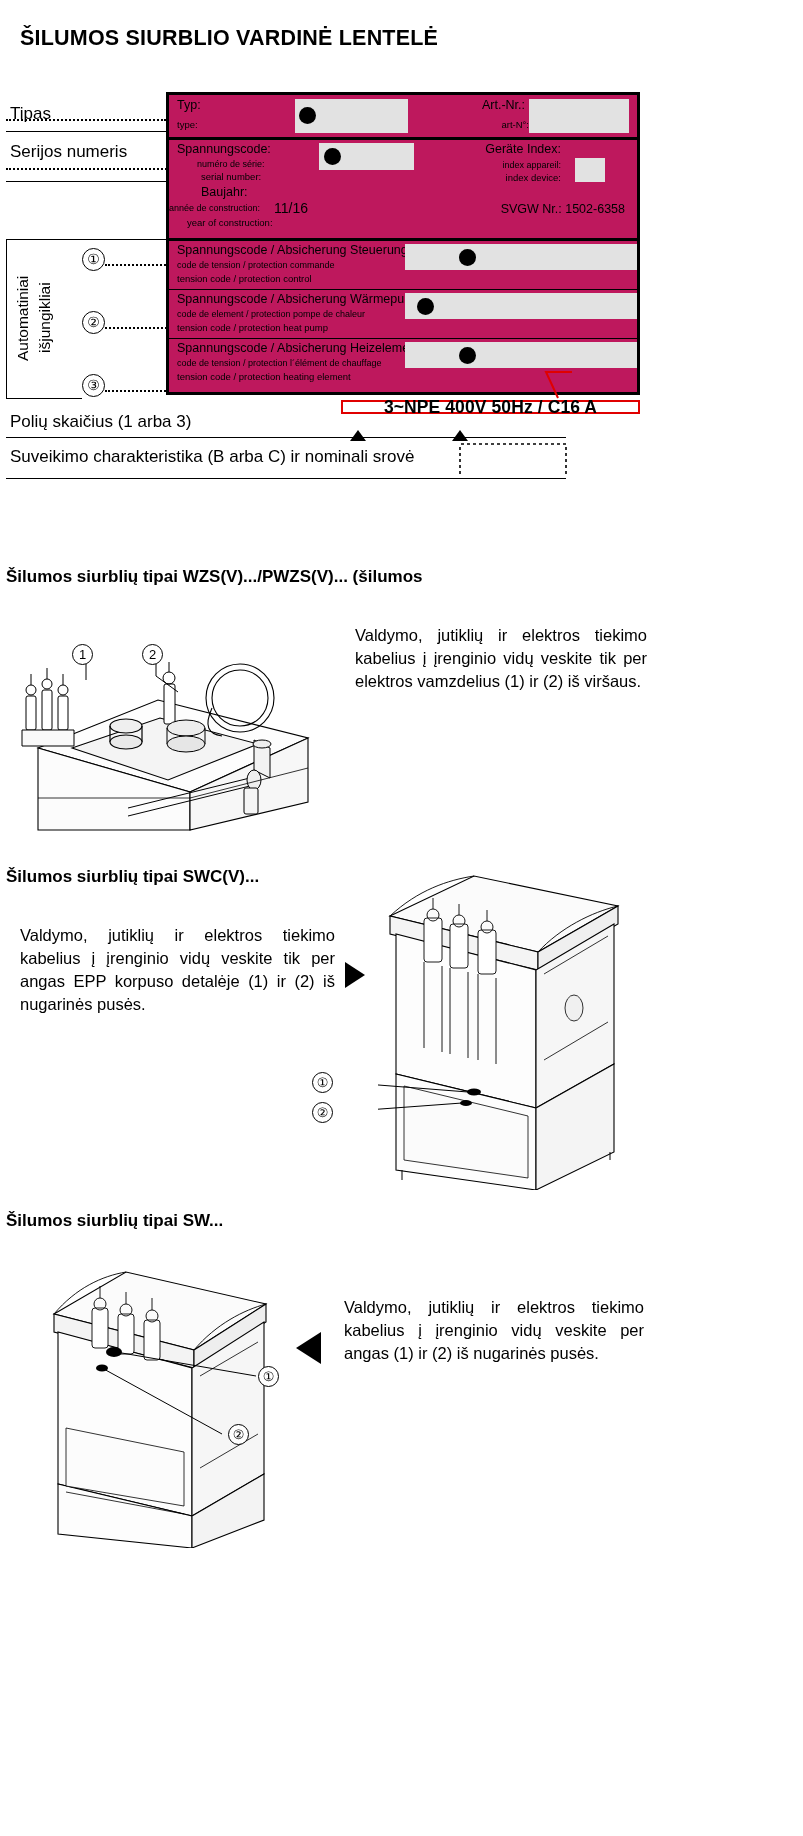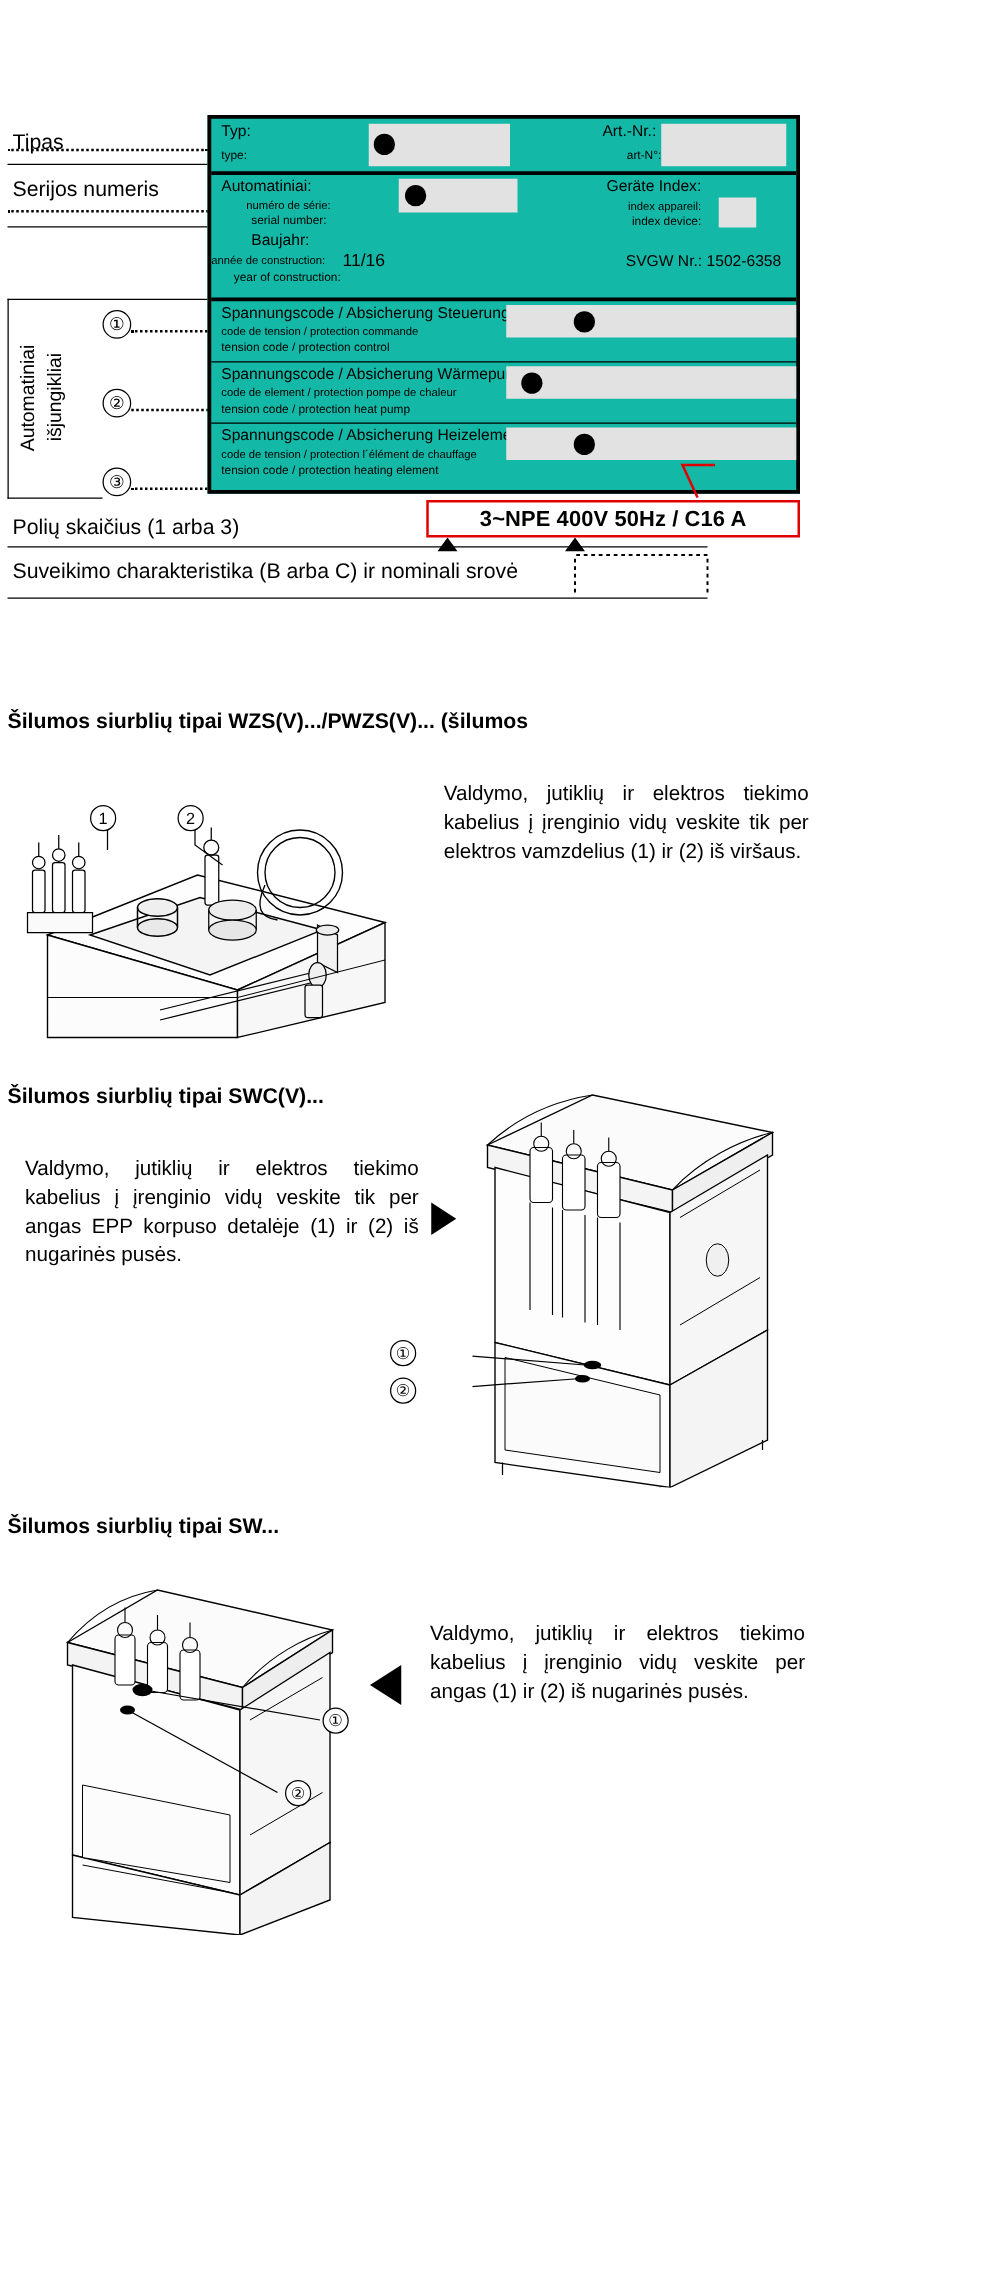--- a/index.html
+++ b/index.html
@@ -29,21 +29,21 @@
   .lbl { position: absolute; font-size: 17px; white-space: nowrap; }
 
   
   .rule { position: absolute; height: 0; border-top: 1px solid #000; }
   .dotrule { position: absolute; height: 0; border-top: 2px dotted #000; }
 
   
   .plate {
     position: absolute; left: 166px; top: 92px;
     width: 474px; height: 303px;
-    border: 3px solid #000; background: #14b8a6;
+    border: 3px solid #000; background: #be185d;
   }
   .prow { position: relative; width: 100%; }
   .pdiv { border-bottom: 3px solid #000; }
   .pdiv-thin { border-bottom: 1px solid #000; }
 
   .de { font-size: 12.5px; line-height: 1.05; white-space: nowrap; }
   .fr { font-size: 9px; line-height: 1.05; white-space: nowrap; }
   .en { font-size: 9.5px; line-height: 1.05; white-space: nowrap; }
   .big { font-size: 14px; font-weight: normal; }
 
@@ -64,21 +64,21 @@
     position: absolute;
     font-size: 15.5px;
     writing-mode: vertical-rl;
     transform: rotate(180deg);
     white-space: nowrap;
     text-align: center;
   }
 
   .redbox {
     position: absolute; left: 341px; top: 400px;
-    width: 299px; height: 30px;
+    width: 299px; height: 14px;
     border: 2px solid #e00000;
     display: flex; align-items: center; justify-content: center;
     font-size: 17.5px; font-weight: bold; letter-spacing: .1px;
   }
 
   .tri { position: absolute; width: 0; height: 0; }
   .tri-up {
     border-left: 8px solid transparent; border-right: 8px solid transparent;
     border-bottom: 11px solid #000;
   }
@@ -114,20 +114,21 @@
     border: 1.3px solid #000; background: #fff;
     font-size: 13px; line-height: 19px; text-align: center;
   }
   svg { display: block; }
 </style>
 </head>
 <body>
 
 <div class="page">
 
+  <div class="h1">ŠILUMOS SIURBLIO VARDINĖ LENTELĖ</div>
 
   <div class="lbl" style="left:10px; top:104px;">Tipas</div>
   <div class="lbl" style="left:10px; top:142px;">Serijos numeris</div>
   <div class="lbl" style="left:10px; top:412px;">Polių skaičius (1 arba 3)</div>
   <div class="lbl" style="left:10px; top:447px;">Suveikimo charakteristika (B arba C) ir nominali srovė</div>
 
   <div class="vertlabel" style="left:14px; top:248px; height:140px;">Automatiniai</div>
   <div class="vertlabel" style="left:36px; top:248px; height:140px;">išjungikliai</div>
 
   <div class="circ" style="left:82px; top:248px;">①</div>
@@ -154,21 +155,21 @@
       <div class="de" style="position:absolute; left:8px; top:4px;">Typ:</div>
       <div class="en" style="position:absolute; left:8px; top:25px;">type:</div>
       <div class="grayfield" style="left:126px; top:4px; width:113px; height:34px;"></div>
       <div class="dot" style="left:130px; top:12px;"></div>
       <div class="de" style="position:absolute; right:112px; top:4px;">Art.-Nr.:</div>
       <div class="en" style="position:absolute; right:108px; top:25px;margin-left:24px;">art-N°:</div>
       <div class="grayfield" style="right:8px; top:4px; width:100px; height:34px;"></div>
     </div>
 
     <div class="prow pdiv" style="height:101px;">
-      <div class="de" style="position:absolute; left:8px; top:3px;">Automatiniai:</div>
+      <div class="de" style="position:absolute; left:8px; top:3px;">Spannungscode:</div>
       <div class="fr" style="position:absolute; left:28px; top:20px;">numéro de série:</div>
       <div class="en" style="position:absolute; left:32px; top:32px;">serial number:</div>
       <div class="grayfield" style="left:150px; top:3px; width:95px; height:27px;"></div>
       <div class="dot" style="left:155px; top:8px;"></div>
 
       <div class="de" style="position:absolute; right:76px; top:3px;">Geräte Index:</div>
       <div class="fr" style="position:absolute; right:76px; top:21px;">index appareil:</div>
       <div class="en" style="position:absolute; right:76px; top:33px;">index device:</div>
       <div class="grayfield" style="right:32px; top:18px; width:30px; height:24px;"></div>
 

